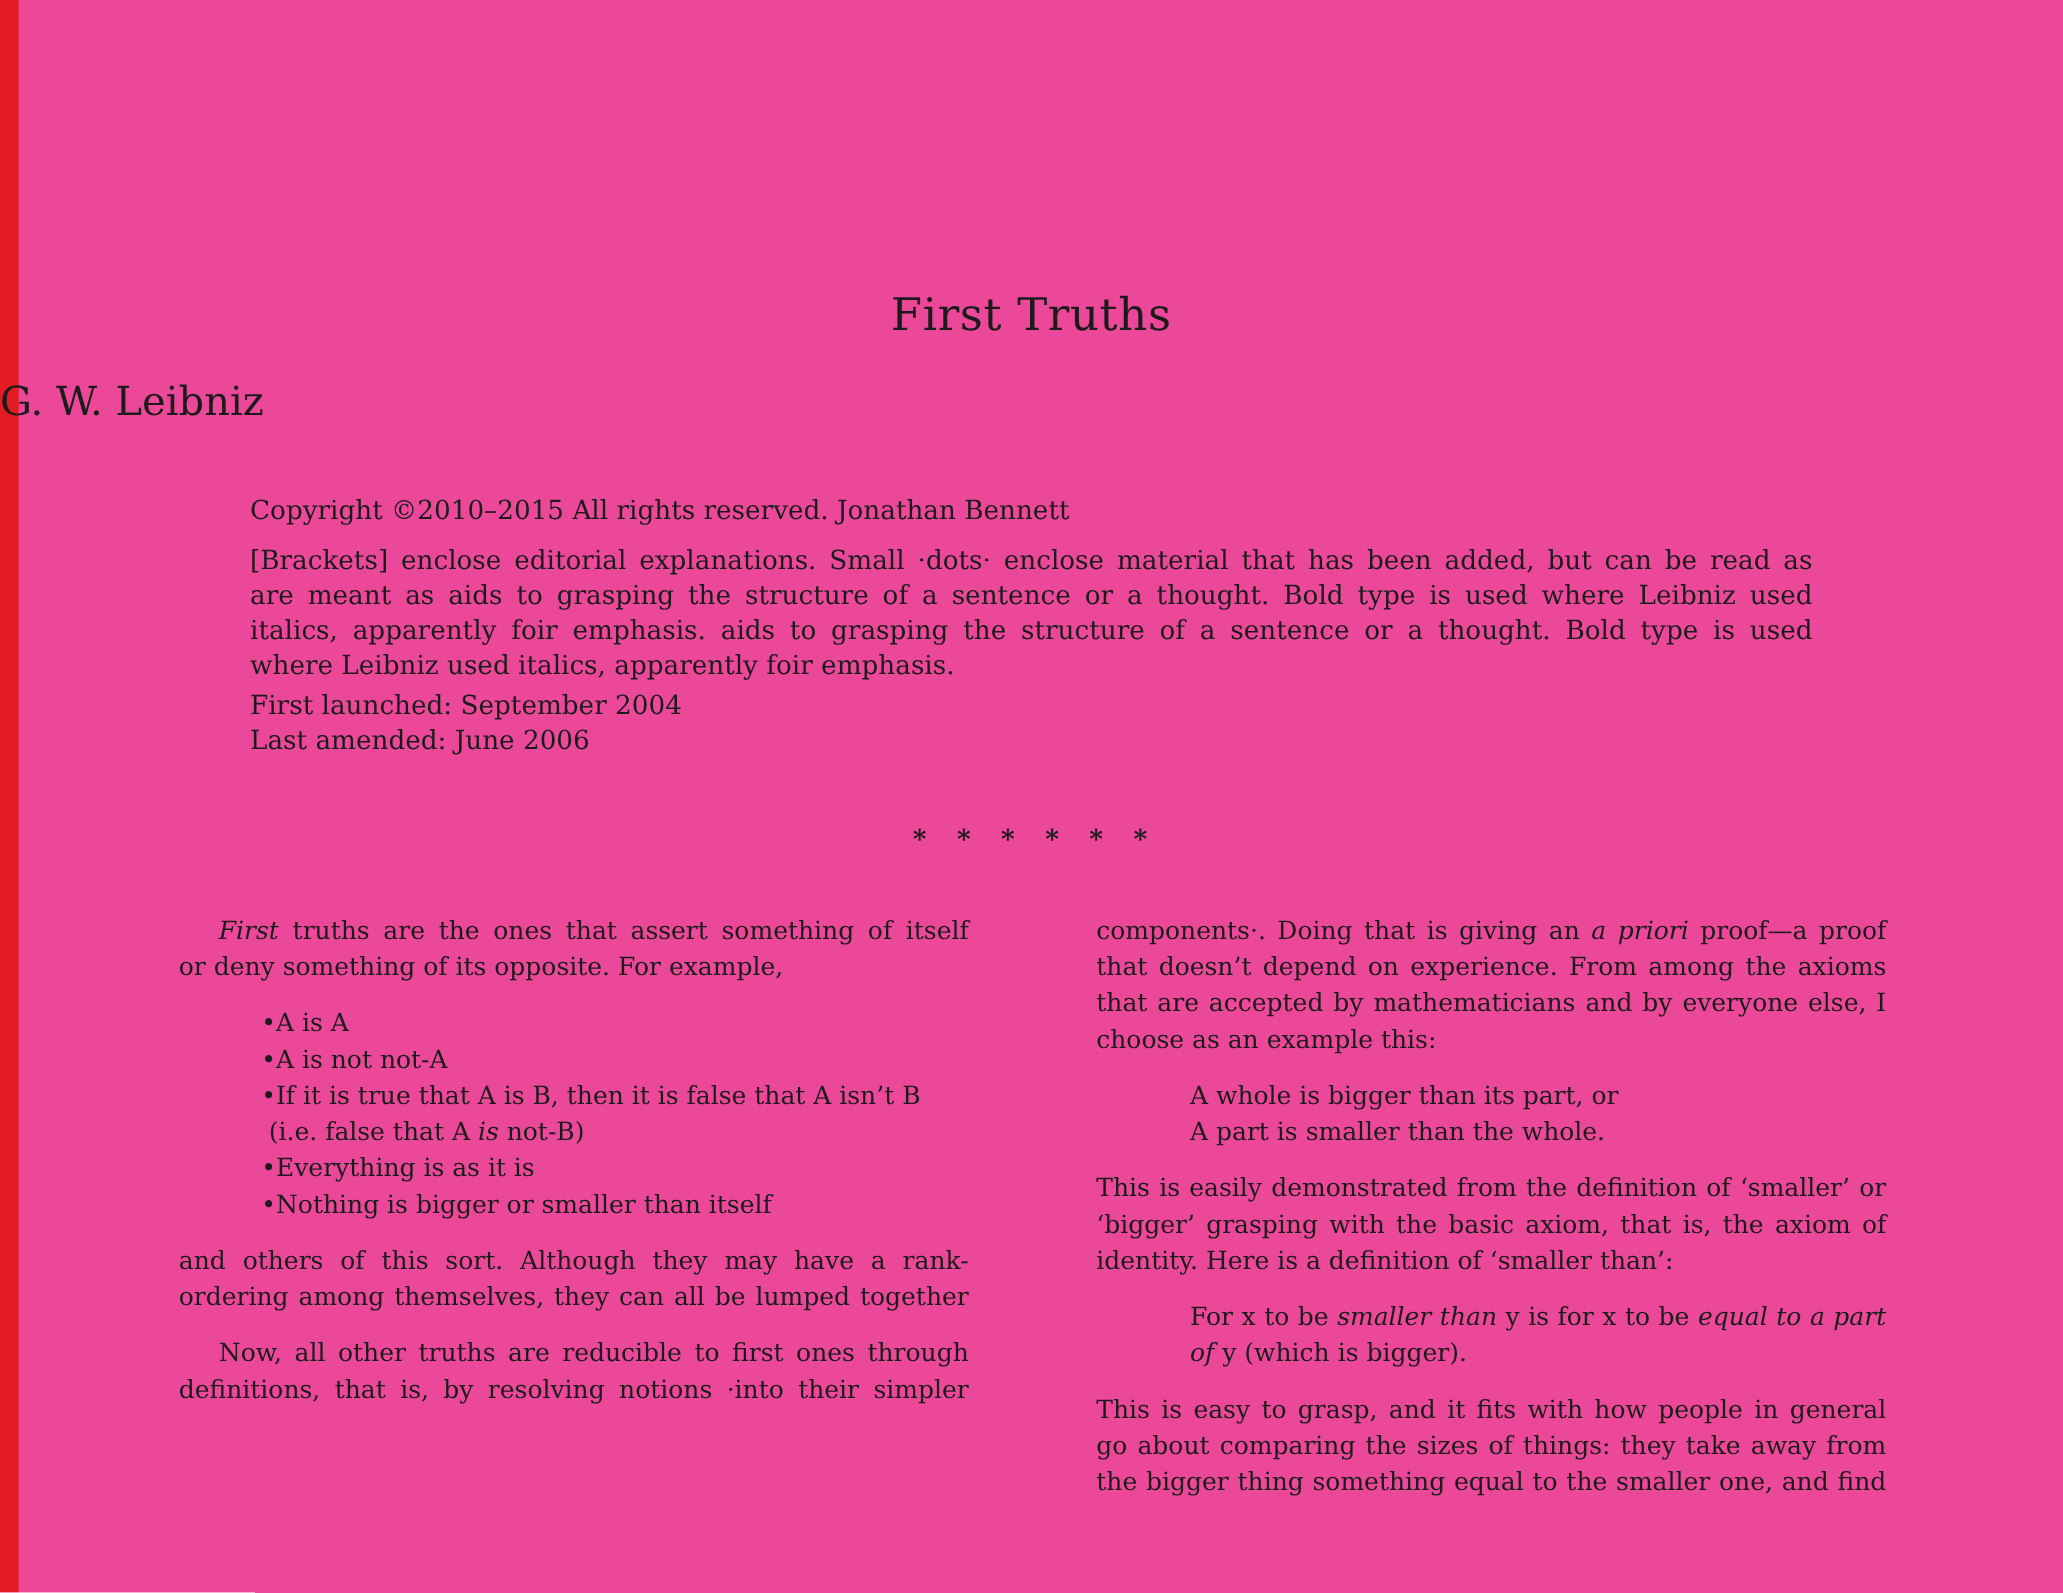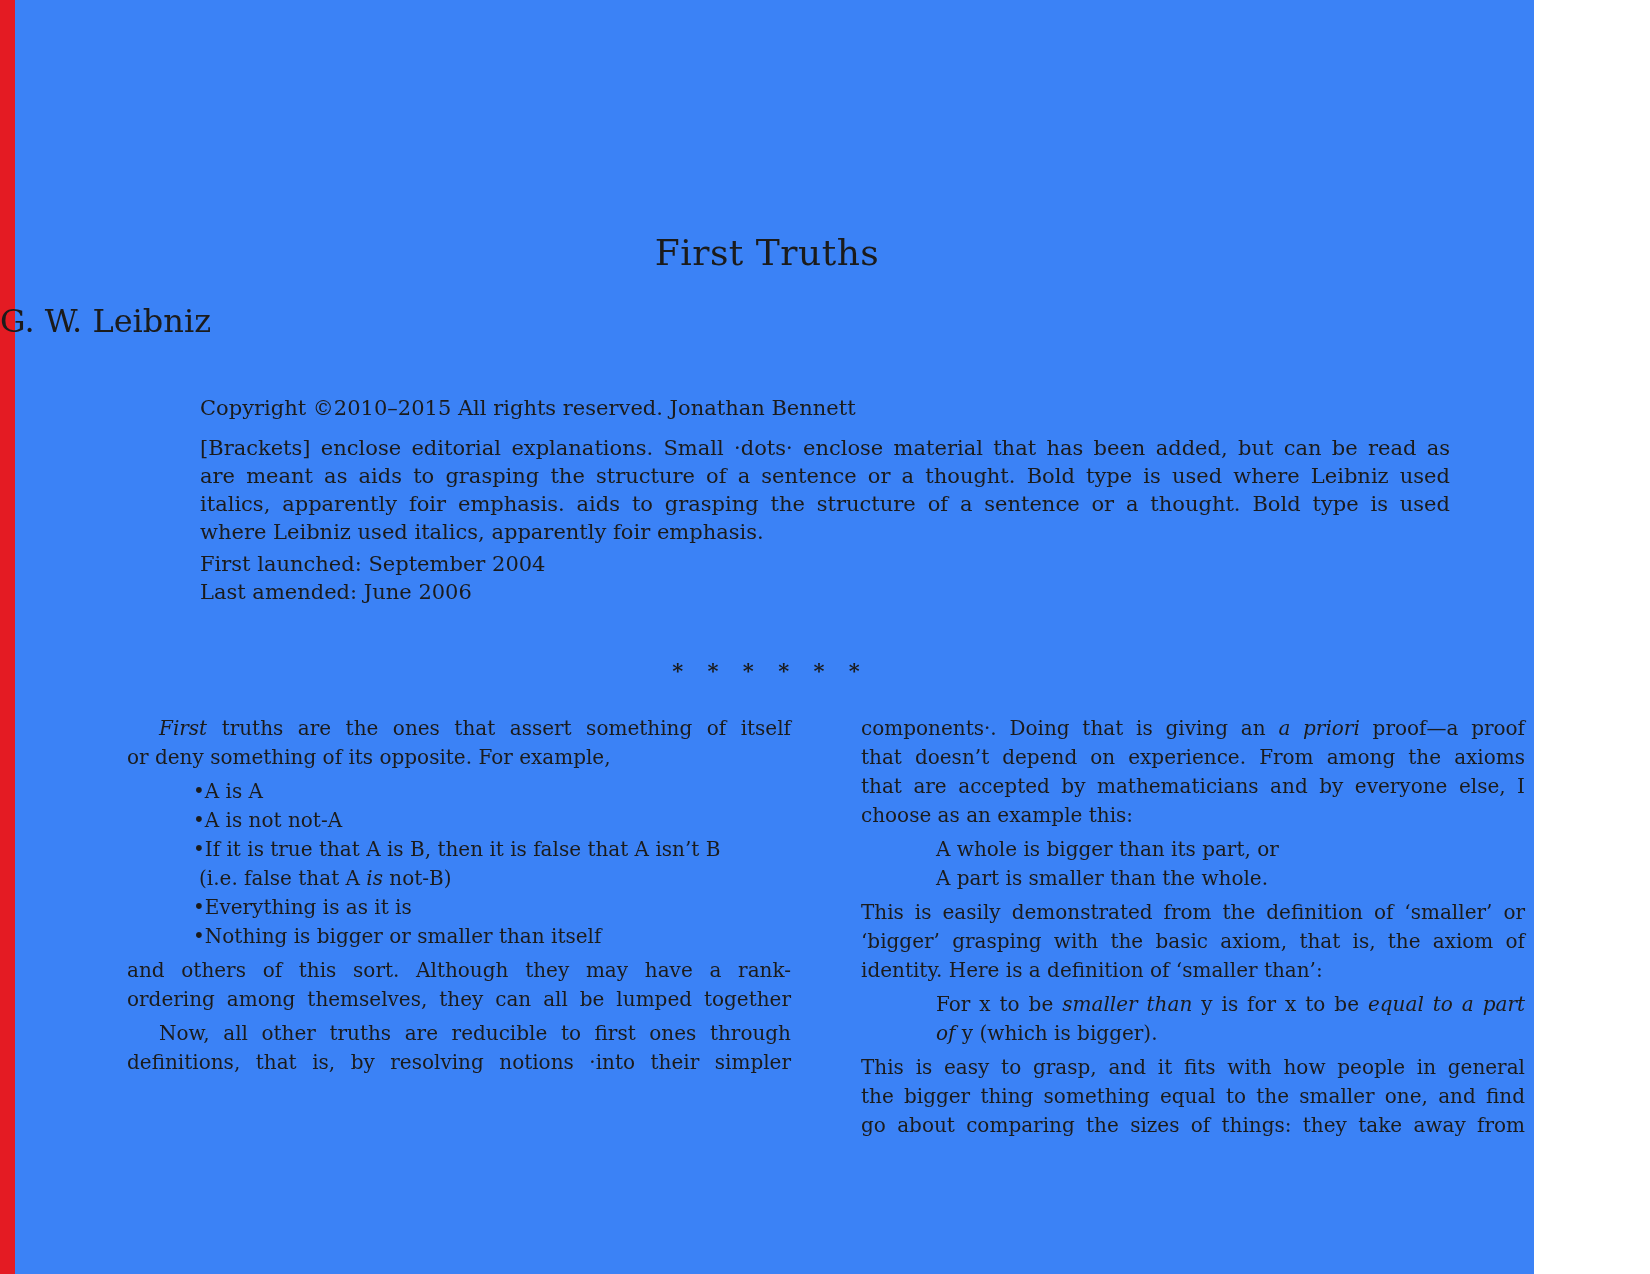--- a/index.html
+++ b/index.html
@@ -1,35 +1,35 @@
 <!DOCTYPE html>
 <html><head>
 <meta charset="utf-8">
 <style>
   html,body{margin:0;padding:0;background:#ffffff;}
-  .page{position:relative;width:1534px;height:1274px;background:#3b82f6;overflow:hidden;
+  .page{position:relative;width:1650px;height:1274px;background:#ec4899;overflow:hidden;
         font-family:"DejaVu Serif", serif;color:#1b1b1b;}
   .redbar{position:absolute;left:0;top:0;width:15px;height:1274px;background:#e41b23;}
   .title{position:absolute;top:234px;left:0;width:100%;text-align:center;
          font-size:36px;line-height:38px;letter-spacing:0.5px;}
   .author{position:absolute;top:308px;left:0;width:100%;text-align:left;
           font-size:32px;line-height:26px;}
   .header{position:absolute;left:200px;top:394px;width:1250px;font-size:21px;}
   .copyright{line-height:29px;}
   .note{margin-top:11px;}
   .note .ln{font-size:21px;line-height:28px;}
   .sm{font-size:21px;}
   .dates{display:flex;justify-content:space-between;margin-top:4px;line-height:28px;flex-direction:column;}
   .separator{position:absolute;top:658px;left:0;width:100%;text-align:center;
              font-size:21px;font-weight:bold;word-spacing:13px;letter-spacing:2px;}
   .cols{position:absolute;top:714px;left:127px;width:1398px;display:flex;gap:70px;}
   .col{width:664px;font-size:20px;line-height:29px;}
   .ln{white-space:nowrap;}
   .ln.just{white-space:normal;text-align:justify;text-align-last:justify;}
-  .block{margin:0;}
+  .block{margin:16px;}
   .block.gap{margin-top:5px;}
   .ind{text-indent:32px;}
   .b{padding-left:66px;}
   .bc{padding-left:72px;}
   .q{padding-left:75px;}
   i{font-style:italic;}
 </style>
 </head>
 <body>
 
@@ -93,18 +93,18 @@
           <div class="ln  just">This is easily demonstrated from the definition of ‘smaller’ or</div>
           <div class="ln  just">‘bigger’ grasping with the basic axiom, that is, the axiom of</div>
           <div class="ln  ">identity. Here is a definition of ‘smaller than’:</div>
         </div>
         <div class="block gap">
           <div class="ln q just">For x to be <i>smaller than</i> y is for x to be <i>equal to a part</i></div>
           <div class="ln q "><i>of</i> y (which is bigger).</div>
         </div>
         <div class="block gap">
           <div class="ln  just">This is easy to grasp, and it fits with how people in general</div>
+          <div class="ln  just">go about comparing the sizes of things: they take away from</div>
           <div class="ln  just">the bigger thing something equal to the smaller one, and find</div>
-          <div class="ln  just">go about comparing the sizes of things: they take away from</div>
         </div>
       </div>
   </div>
 </div>
 
 </body></html>

